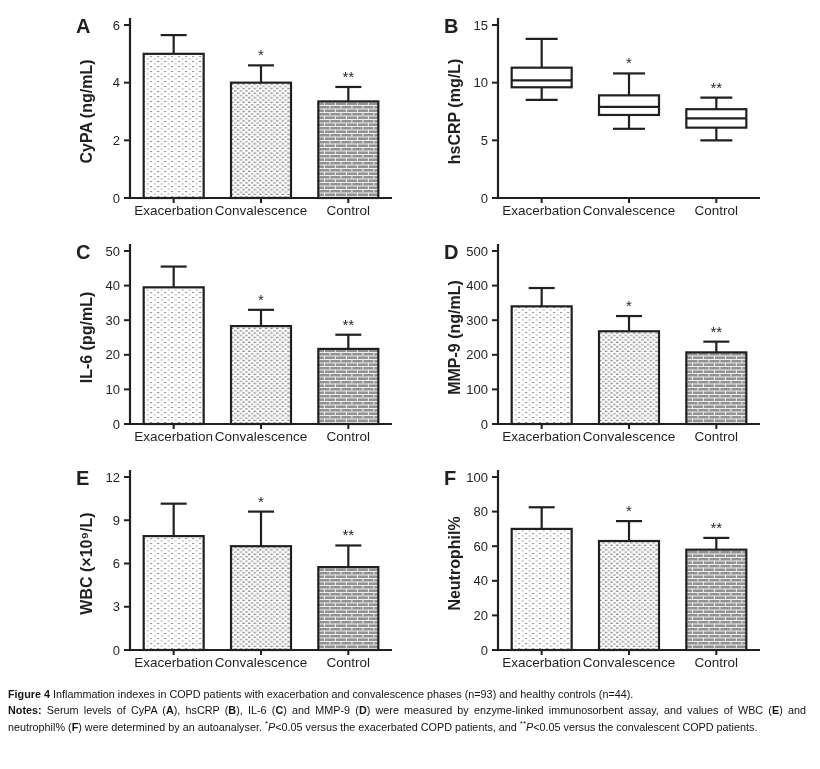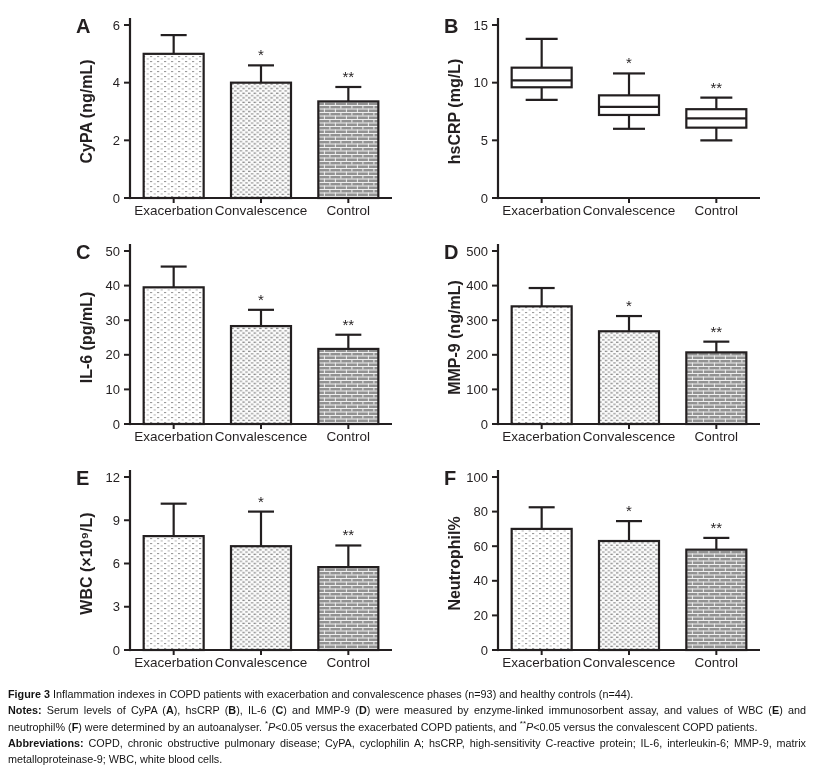--- a/index.html
+++ b/index.html
@@ -250,17 +250,16 @@
           <text x="209" y="64.11500000000001" class="star" text-anchor="middle">*</text>
           <line x1="296.33333333333337" y1="198" x2="296.33333333333337" y2="203" stroke="#231f20" stroke-width="2"></line>
           <text x="296.33333333333337" y="215" class="cat" text-anchor="middle">Control</text>
           <rect x="266.33333333333337" y="97.66000000000001" width="60" height="100.33999999999999" fill="url(#pat-brick)" stroke="#231f20" stroke-width="2.2"></rect>
           <line x1="296.33333333333337" y1="97.66000000000001" x2="296.33333333333337" y2="85.896" stroke="#231f20" stroke-width="2.2"></line>
           <line x1="283.33333333333337" y1="85.896" x2="309.33333333333337" y2="85.896" stroke="#231f20" stroke-width="2.2"></line>
           <text x="296.33333333333337" y="80.896" class="star" text-anchor="middle">**</text>
         </svg></div>
   </div>
   <div class="caption">
-      <p class="cap-line"><span class="b">Figure 3 </span><span>Inflammation indexes in COPD patients with exacerbation and convalescence phases (n=93) and healthy controls (n=44).</span></p>
+      <p class="cap-line"><span class="b">Figure 4 </span><span>Inflammation indexes in COPD patients with exacerbation and convalescence phases (n=93) and healthy controls (n=44).</span></p>
       <p class="cap-line"><span class="b">Notes: </span><span>Serum levels of CyPA (</span><span class="b">A</span><span>), hsCRP (</span><span class="b">B</span><span>), IL-6 (</span><span class="b">C</span><span>) and MMP-9 (</span><span class="b">D</span><span>) were measured by enzyme-linked immunosorbent assay, and values of WBC (</span><span class="b">E</span><span>) and neutrophil% (</span><span class="b">F</span><span>) were determined by an autoanalyser. </span><span class="sup">*</span><span class="i">P</span><span>&lt;0.05 versus the exacerbated COPD patients, and </span><span class="sup">**</span><span class="i">P</span><span>&lt;0.05 versus the convalescent COPD patients.</span></p>
-      <p class="cap-line"><span class="b">Abbreviations: </span><span>COPD, chronic obstructive pulmonary disease; CyPA, cyclophilin A; hsCRP, high-sensitivity C-reactive protein; IL-6, interleukin-6; MMP-9, matrix metalloproteinase-9; WBC, white blood cells.</span></p>
     </div>
 </div>
 
 </body></html>

